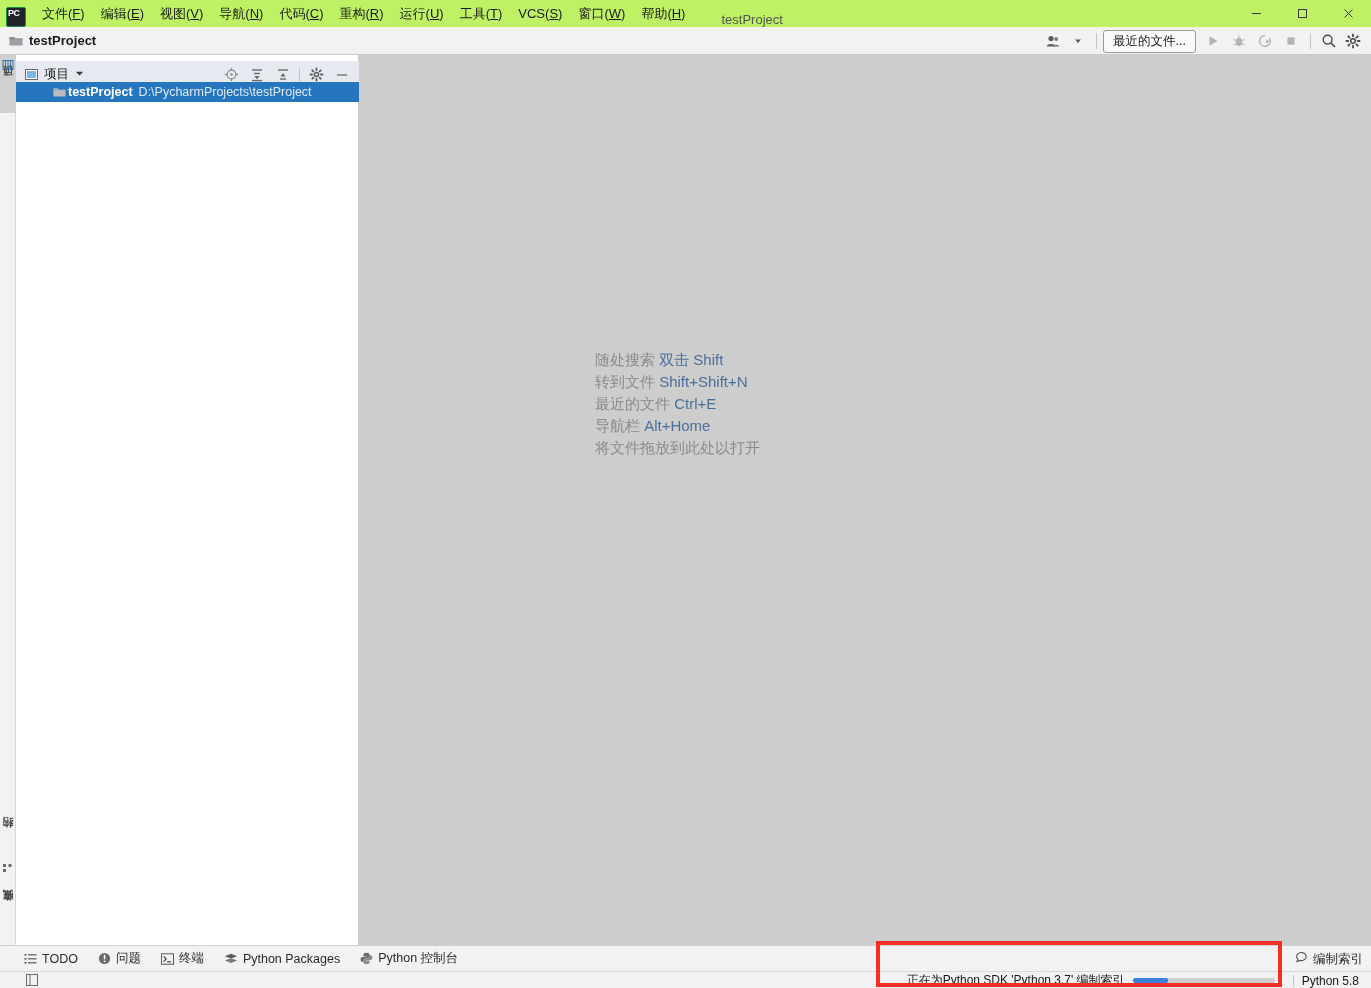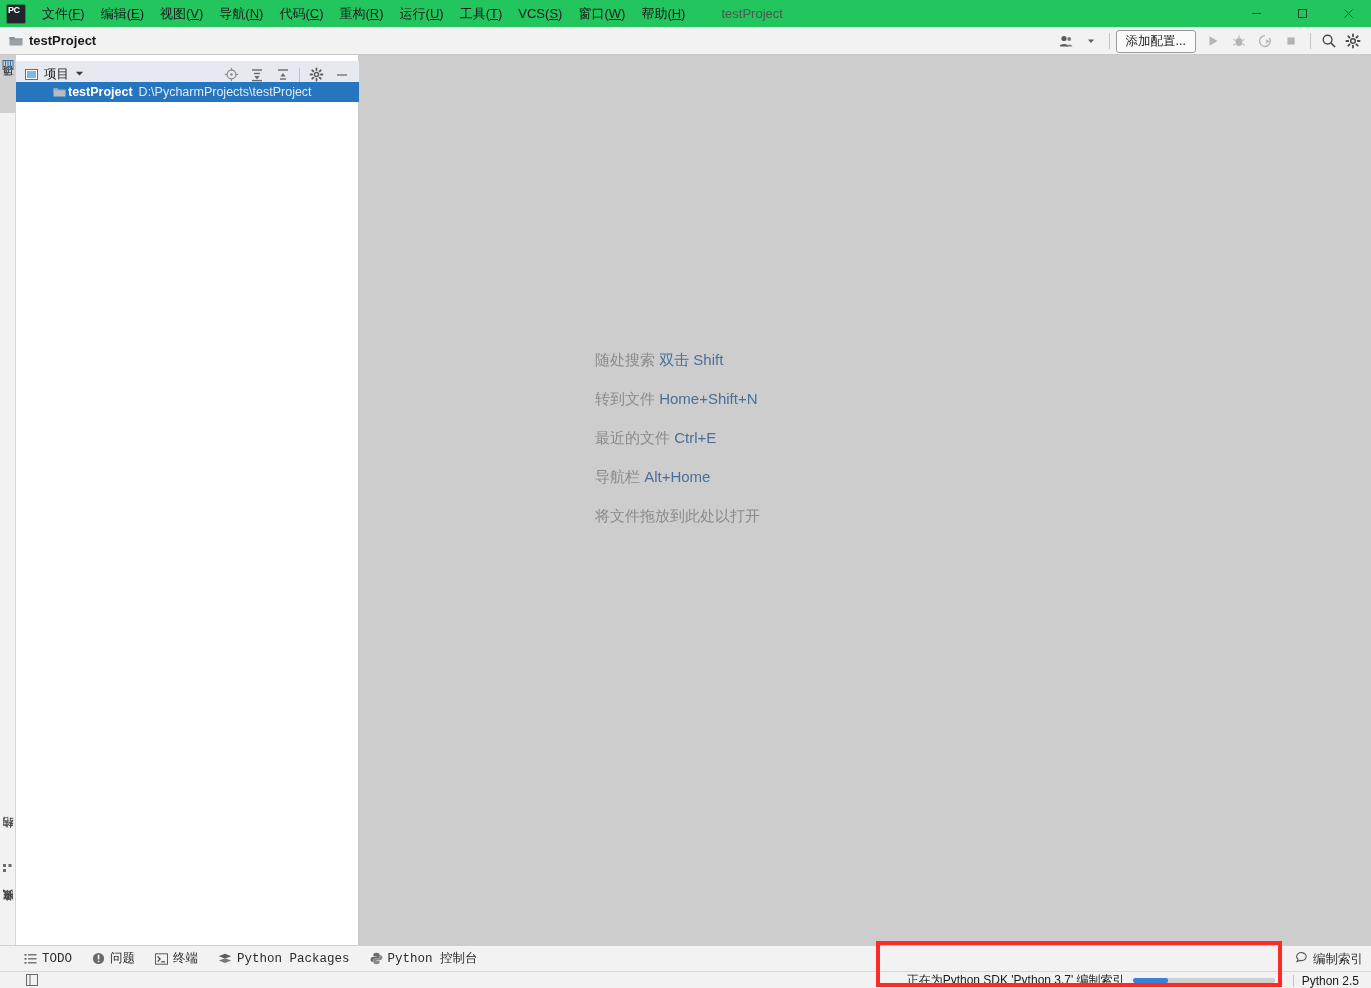--- a/index.html
+++ b/index.html
@@ -13,22 +13,22 @@
   .app {
     position: relative;
     width: 1371px; height: 988px;
     background: #f2f2f2;
   }
 
   
   .titlebar {
     position: absolute; left: 0; top: 0;
     width: 1371px; height: 27px;
-    background: #22c55e;
-    display: flex; align-items: center;
+    background: #bef264;
+    display: flex; align-items: flex-end;
     box-sizing: border-box;
   }
   .app-logo {
     width: 18px; height: 18px; margin-left: 6px; margin-right: 8px;
     background: #21252b;
     border: 1px solid #1d8b4a;
     border-radius: 2px;
     position: relative;
     flex: 0 0 auto;
   }
@@ -190,21 +190,20 @@
   .editor {
     position: absolute; left: 359px; top: 55px;
     width: 1012px; height: 890px;
     background: #cdcdcd;
     overflow: hidden;
   }
   .welcome {
     position: absolute;
     left: 236px; top: 294px;
     display: flex; flex-direction: column;
-    gap: 17px;
   }
   .wline {
     font-size: 15px;
     color: #8b8b8b;
     white-space: nowrap;
     line-height: 22px;
   }
   .wkey { color: #4a6f99; }
 
   
@@ -329,21 +328,21 @@
           <circle cx="10.2" cy="5" r="1.9" fill="#7b7b7b"></circle>
           <path d="M7 12.5 C7 10.2 13.4 10.2 13.4 12.5 Z" fill="#7b7b7b"></path>
         </svg>
       </div>
       <div class="tb-icon-btn">
         <svg width="8" height="8" viewBox="0 0 8 8">
             <path d="M1 2.6 L4 6 L7 2.6 Z" fill="#5a5a5a"></path>
           </svg>
       </div>
       <div class="tb-sep"></div>
-      <div class="addcfg-btn">添加配置...</div>
+      <div class="addcfg-btn">最近的文件...</div>
       <div class="run-icon">
         <svg width="14" height="14" viewBox="0 0 14 14">
             <path d="M3.5 2.2 L11.5 7 L3.5 11.8 Z" fill="#b4b4b4"></path>
           </svg>
       </div>
       <div class="run-icon">
         <svg width="14" height="14" viewBox="0 0 14 14">
           <ellipse cx="7" cy="8" rx="3.4" ry="4" fill="#b4b4b4"></ellipse>
           <line x1="1.4" y1="5.5" x2="3.6" y2="6.4" stroke="#b4b4b4" stroke-width="1.1"></line>
           <line x1="12.6" y1="5.5" x2="10.4" y2="6.4" stroke="#b4b4b4" stroke-width="1.1"></line>
@@ -499,30 +498,30 @@
           </span>
           <span class="tlabel-bold">testProject</span>
           <span class="tpath">D:\PycharmProjects\testProject</span>
         </div>
       </div>
   </div>
 
   <div class="editor">
     <div class="welcome" id="welcome-host">
         <div class="wline"><span>随处搜索 </span><span class="wkey">双击 Shift</span></div>
-        <div class="wline"><span>转到文件 </span><span class="wkey">Home+Shift+N</span></div>
+        <div class="wline"><span>转到文件 </span><span class="wkey">Shift+Shift+N</span></div>
         <div class="wline"><span>最近的文件 </span><span class="wkey">Ctrl+E</span></div>
         <div class="wline"><span>导航栏 </span><span class="wkey">Alt+Home</span></div>
         <div class="wline"><span>将文件拖放到此处以打开</span></div>
       </div>
   </div>
 
   <div class="bottombar">
     <div style="width:14px;"></div>
-    <div id="bb-host" style="display:flex;align-items:center;font-family:Liberation Mono, monospace;">
+    <div id="bb-host" style="display:flex;align-items:center;">
         <div class="bbtab">
           <span style="display: flex;">
             <svg width="13" height="12" viewBox="0 0 13 12">
               <rect x="0.5" y="1" width="2" height="1.6" fill="#5a5a5a"></rect>
               <rect x="0.5" y="5" width="2" height="1.6" fill="#5a5a5a"></rect>
               <rect x="0.5" y="9" width="2" height="1.6" fill="#5a5a5a"></rect>
               <rect x="4" y="1.2" width="8.5" height="1.2" fill="#5a5a5a"></rect>
               <rect x="4" y="5.2" width="8.5" height="1.2" fill="#5a5a5a"></rect>
               <rect x="4" y="9.2" width="8.5" height="1.2" fill="#5a5a5a"></rect>
             </svg>
@@ -586,20 +585,20 @@
       </svg>
     </span>
 
     <div class="sb-right">
       <span class="sb-progress-text">正在为Python SDK 'Python 3.7' 编制索引</span>
       <div class="sb-progress-track">
         <div class="sb-progress-fill" id="progress-fill" style="width: 25%; background: rgb(59, 128, 216);"></div>
       </div>
       <div class="sb-sep"></div>
       <span class="sb-item" style="margin-right:12px;">
-        <span>Python 2.5</span>
+        <span>Python 5.8</span>
       </span>
     </div>
   </div>
 
   <div class="redbox"></div>
 
 </div>
 
 </body></html>

